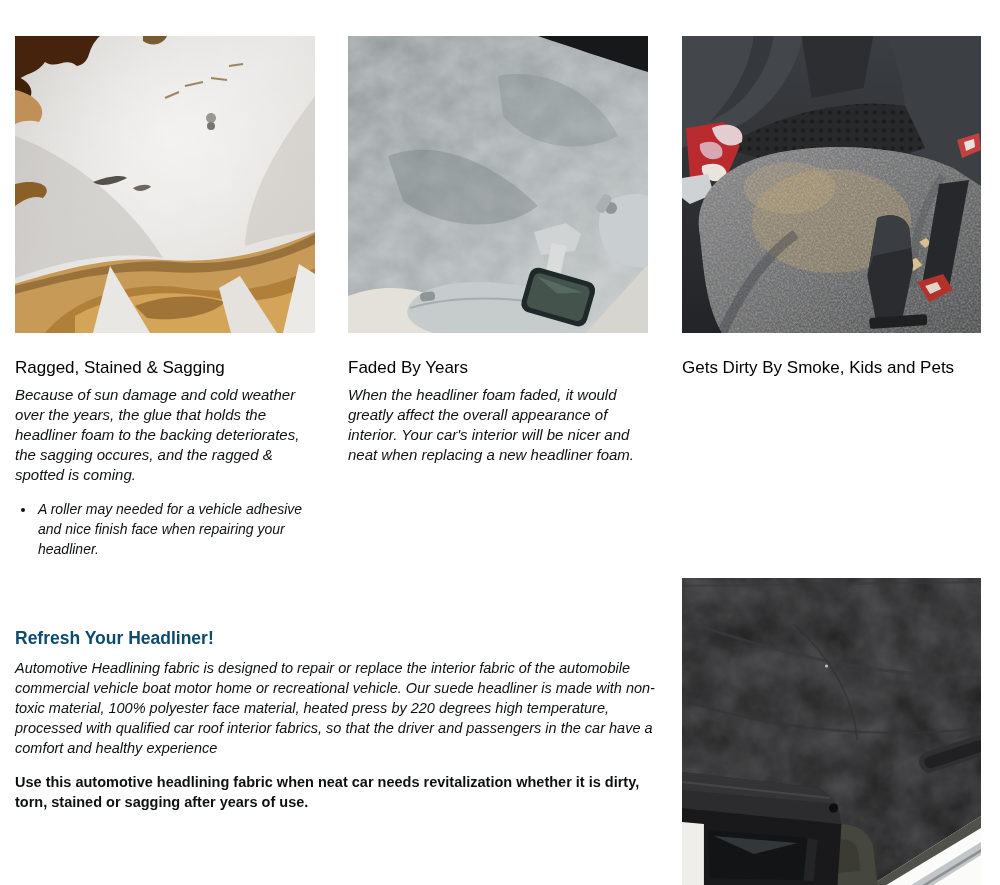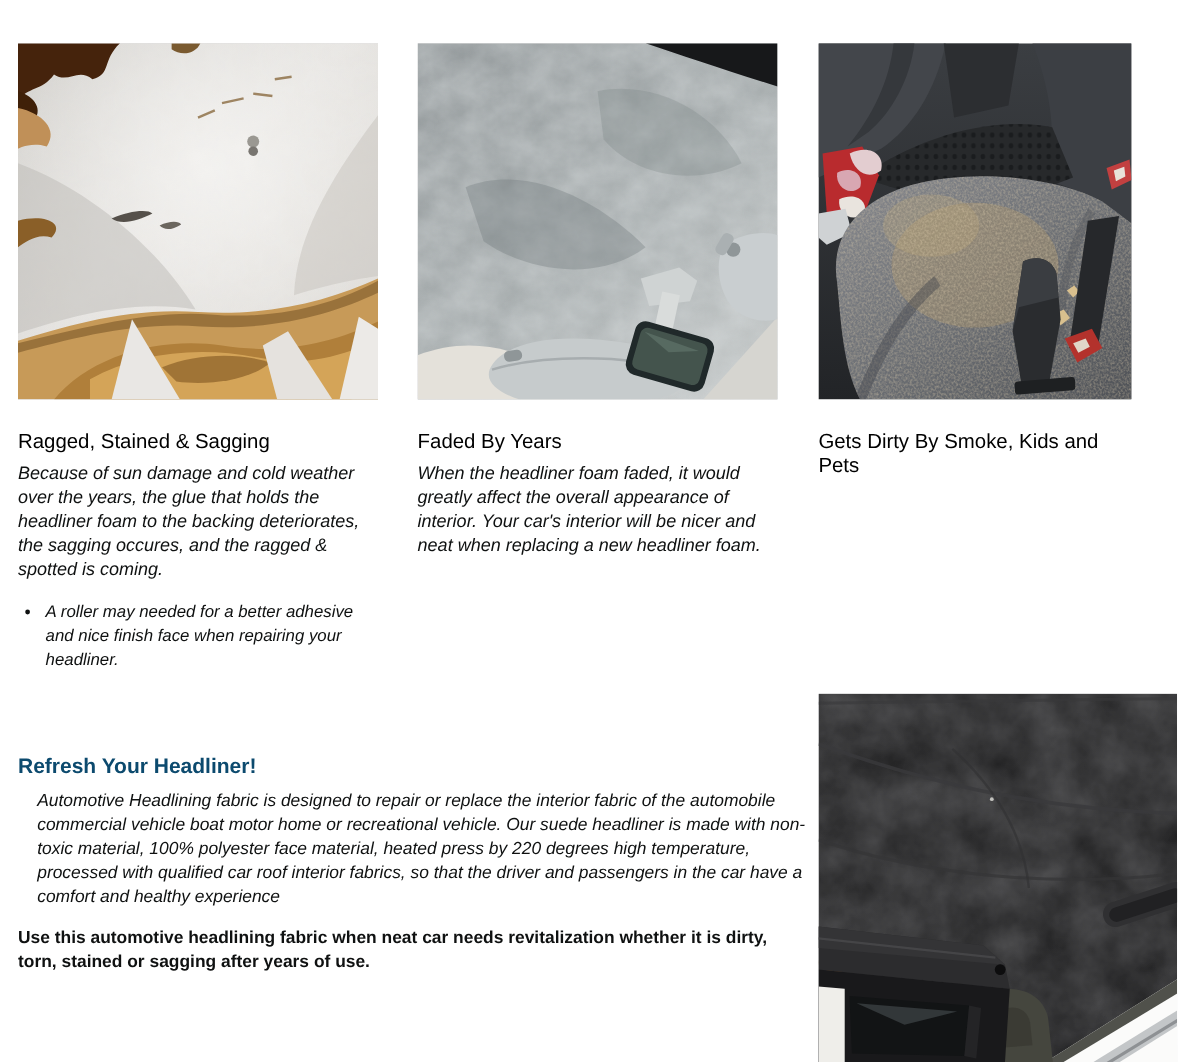--- a/index.html
+++ b/index.html
@@ -6,30 +6,30 @@
   .page {
     position:relative; width:1000px; height:885px; overflow:hidden;
     background:#ffffff; color:#0f1111;
     font-family:"Liberation Sans", sans-serif;
     -webkit-font-smoothing:antialiased;
   }
   .main-title { position:absolute; left:15px; top:3px; margin:0; font-size:15.5px; font-weight:700; color:#0f1111; }
   .col { position:absolute; top:36px; width:300px; }
   .col-1 { left:15px; }
   .col-2 { left:348px; }
-  .col-3 { left:682px; width:261px; }
+  .col-3 { left:682px; width:299px; }
   .photo { width:100%; height:297px; overflow:hidden; background:#ddd; }
   .photo svg { width:100%; height:100%; display:block; }
   .col h3 { margin:25px 0 0 0; font-size:17px; font-weight:400; color:#000000; }
   .col p.body { margin:7px 0 0 0; font-size:15px; font-style:italic; line-height:20px; }
   .col ul { margin:14px 0 0 0; padding:0 0 0 21px; font-size:14px; font-style:italic; line-height:20px; }
   .col ul li { margin:0; padding-left:2px; }
   .refresh { position:absolute; left:15px; top:628px; width:660px; }
   .refresh h3 { margin:0; font-size:17.5px; font-weight:700; color:#0c4a6e; }
-  .refresh p.body { margin:9px 0 0 16px; font-size:14.5px; font-style:italic; line-height:20px; }
+  .refresh p.body { margin:9px 0 0 0; font-size:14.5px; font-style:italic; line-height:20px; }
   .refresh p.emphasis { margin:14px 0 0 0; font-size:14.5px; font-weight:700; line-height:20px; }
   .photo-4 { position:absolute; left:682px; top:578px; width:299px; height:307px; overflow:hidden; }
   .photo-4 svg { width:100%; height:100%; display:block; }
 </style>
 </head>
 <body>
 
 <div class="page">
 
 
@@ -72,21 +72,21 @@
         <path d="M78,146 C92,140 108,138 112,142 C100,148 86,152 78,146 Z" fill="#55504a"></path>
         <path d="M118,152 C126,148 134,148 136,151 C128,156 122,156 118,152 Z" fill="#6b665e"></path>
         <path d="M150,62 l14,-6 M170,50 l18,-4 M196,42 l16,2 M214,30 l14,-2" stroke="#8a6a40" stroke-width="2" fill="none" opacity="0.8"></path>
         <circle cx="196" cy="82" r="5" fill="#9a9892"></circle>
         <circle cx="196" cy="90" r="4" fill="#787570"></circle>
       </svg>
     </div>
     <h3>Ragged, Stained &amp; Sagging</h3>
     <p class="body">Because of sun damage and cold weather over the years, the glue that holds the headliner foam to the backing deteriorates, the sagging occures, and the ragged &amp; spotted is coming.</p>
     <ul>
-      <li>A roller may needed for a better adhesive and nice finish face when repairing your headliner.</li>
+      <li>A roller may needed for a vehicle adhesive and nice finish face when repairing your headliner.</li>
     </ul>
   </div>
 
   <div class="col col-2">
     <div class="photo">
       <svg viewBox="0 0 300 297" preserveAspectRatio="none" aria-hidden="true">
         <defs>
           <linearGradient id="s2g" x1="0" y1="0" x2="0.8" y2="1">
             <stop offset="0" stop-color="#8e9496"></stop>
               <stop offset="0.6" stop-color="#a6acad"></stop>

